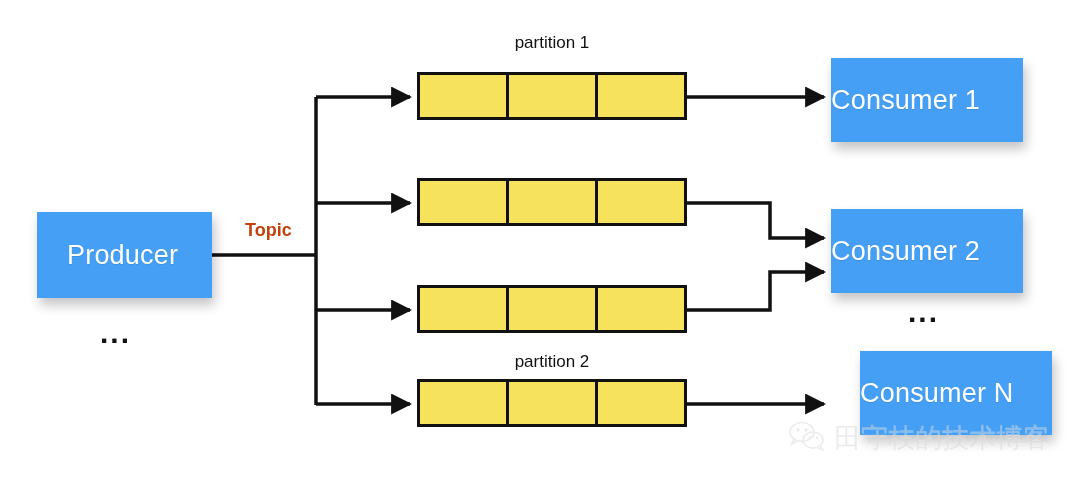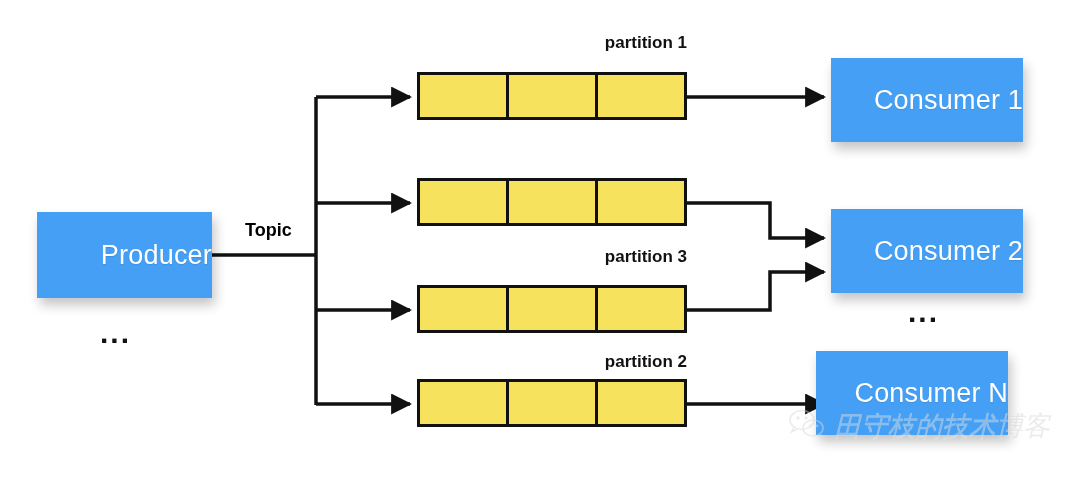--- a/index.html
+++ b/index.html
@@ -19,21 +19,21 @@
     position: absolute;
     left: 0; top: 0;
     width: 1080px; height: 485px;
     pointer-events: none;
   }
   .node-box {
     position: absolute;
     box-sizing: border-box;
     display: flex;
     align-items: center;
-    justify-content: flex-end;
+    justify-content: flex-start;
   }
   .blue-box {
     background: #45A0F5;
     color: #ffffff;
     font-size: 27px;
     font-weight: 400;
     letter-spacing: 0.2px;
     box-shadow: 3px 7px 11px rgba(0,0,0,0.23);
     text-shadow: 0 1px 1px rgba(0,0,0,0.10);
   }
@@ -47,30 +47,30 @@
   .partition-cell {
     flex: 1 1 0;
     box-sizing: border-box;
     background: #F6E25C;
     border-right: 3px solid #111111;
   }
   .partition-cell:last-child { border-right: none; }
   .partition-label {
     position: absolute;
     font-size: 17px;
-    font-weight: bold;
+    font-weight: normal;
     color: #111111;
-    text-align: right;
+    text-align: center;
     white-space: nowrap;
   }
   .topic-label {
     position: absolute;
     font-size: 18px;
     font-weight: bold;
-    color: #000000;
+    color: #c2410c;
     white-space: nowrap;
   }
   .ellipsis-dots {
     position: absolute;
     font-size: 30px;
     font-weight: bold;
     color: #111111;
     letter-spacing: 2px;
     line-height: 1;
     white-space: nowrap;
@@ -134,21 +134,20 @@
     <div class="partition-cell"></div>
     <div class="partition-cell"></div>
   </div>
 
   <div class="partition-strip" style="left:417px; top:178px; width:270px; height:48px;">
     <div class="partition-cell"></div>
     <div class="partition-cell"></div>
     <div class="partition-cell"></div>
   </div>
 
-  <div class="partition-label" style="left:417px; top:247px; width:270px;">partition 3</div>
   <div class="partition-strip" style="left:417px; top:285px; width:270px; height:48px;">
     <div class="partition-cell"></div>
     <div class="partition-cell"></div>
     <div class="partition-cell"></div>
   </div>
 
   <div class="partition-label" style="left:417px; top:352px; width:270px;">partition 2</div>
   <div class="partition-strip" style="left:417px; top:379px; width:270px; height:48px;">
     <div class="partition-cell"></div>
     <div class="partition-cell"></div>
@@ -158,25 +157,25 @@
   <div class="node-box blue-box" style="left:831px; top:58px; width:192px; height:84px;">
     <span>Consumer 1</span>
   </div>
 
   <div class="node-box blue-box" style="left:831px; top:209px; width:192px; height:84px;">
     <span>Consumer 2</span>
   </div>
 
   <div class="ellipsis-dots" style="left:908px; top:297px;">...</div>
 
-  <div class="node-box blue-box" style="left:816px; top:351px; width:192px; height:84px;">
+  <div class="node-box blue-box" style="left:860px; top:351px; width:192px; height:84px;">
     <span>Consumer N</span>
   </div>
 
-  <div class="watermark" style="left:788px; top:408px;font-style:italic;">
+  <div class="watermark" style="left:788px; top:420px;">
     <span>
       <svg width="38" height="30" viewBox="0 0 38 30" xmlns="http://www.w3.org/2000/svg">
         <ellipse cx="14" cy="11" rx="12" ry="9.5" fill="none" stroke="#d9d9d9" stroke-width="1.6"></ellipse>
         <path d="M 6 18 L 3.5 23 L 9 20" fill="none" stroke="#d9d9d9" stroke-width="1.6"></path>
         <circle cx="10" cy="9" r="1.7" fill="#d9d9d9"></circle>
         <circle cx="18" cy="9" r="1.7" fill="#d9d9d9"></circle>
         <ellipse cx="25" cy="19" rx="10" ry="8" fill="none" stroke="#d9d9d9" stroke-width="1.6"></ellipse>
         <path d="M 32 25 L 35 29 L 30 27" fill="none" stroke="#d9d9d9" stroke-width="1.6"></path>
         <circle cx="22" cy="17" r="1.4" fill="#d9d9d9"></circle>
         <circle cx="29" cy="17" r="1.4" fill="#d9d9d9"></circle>

